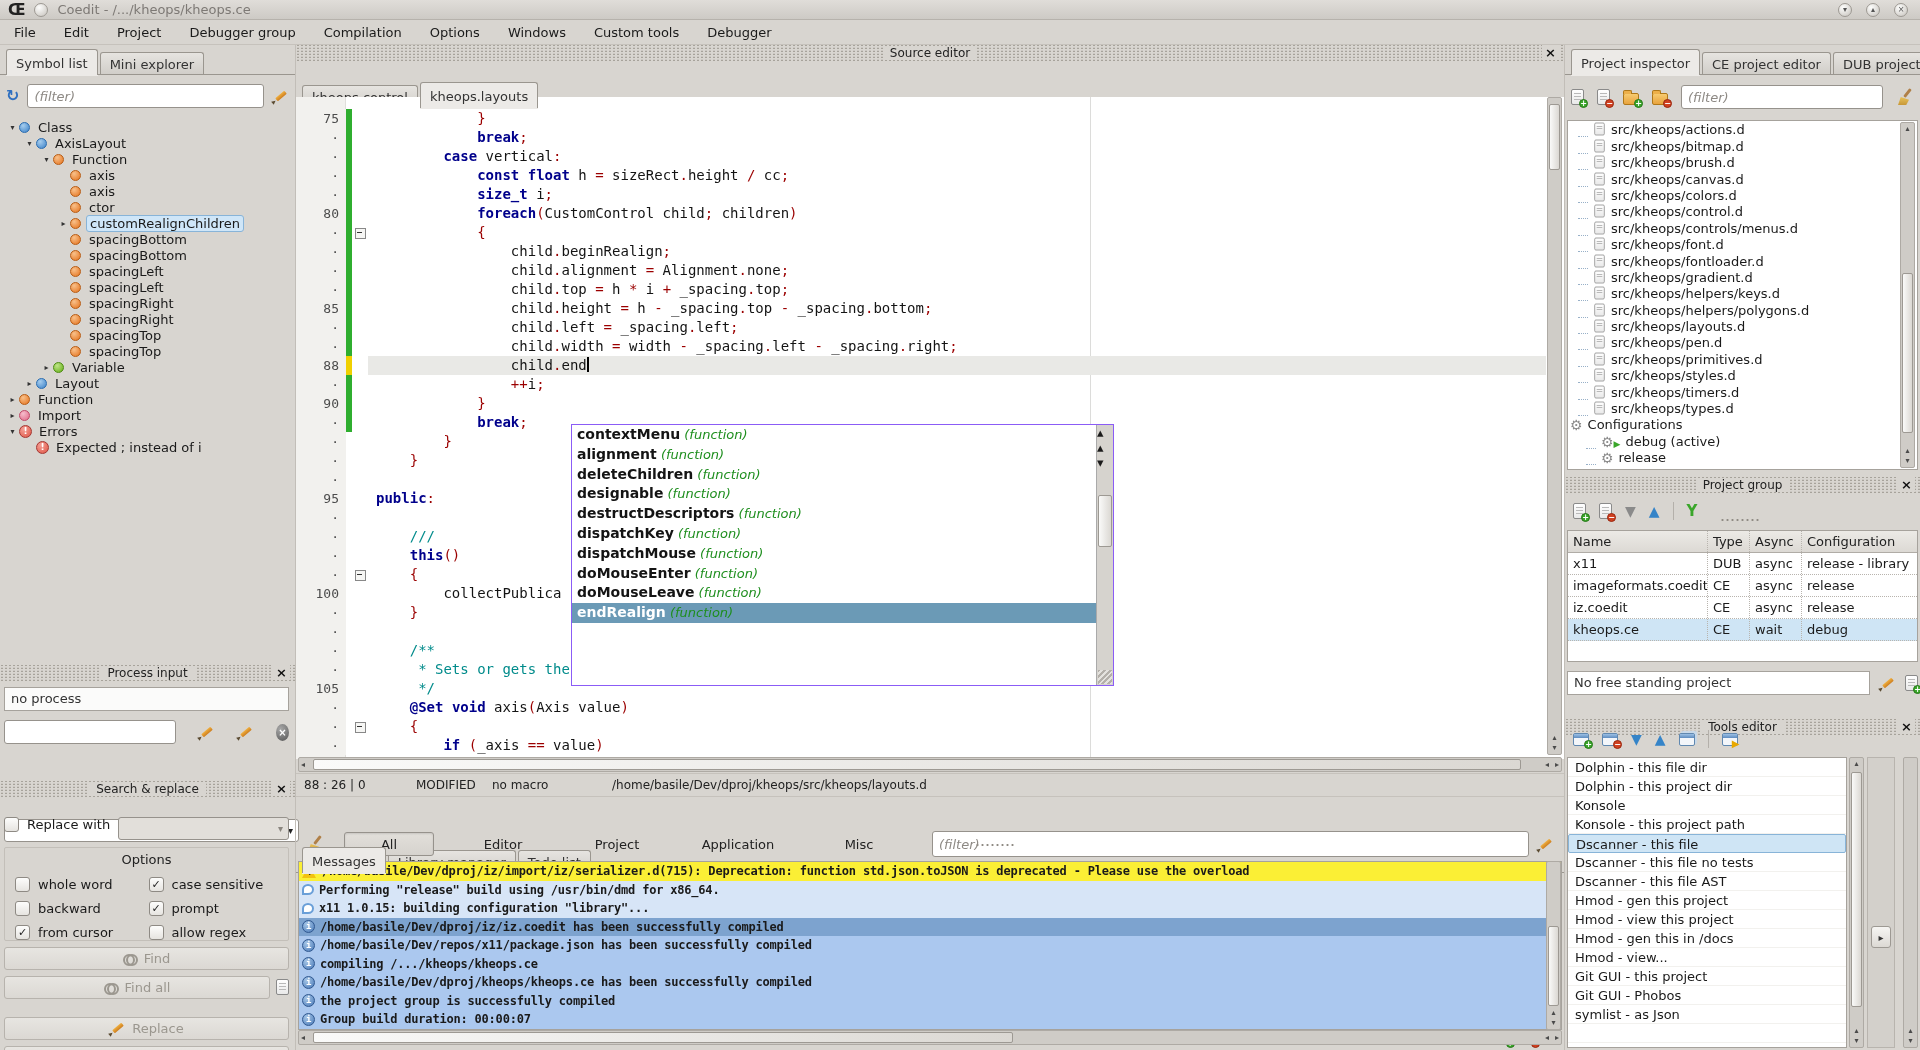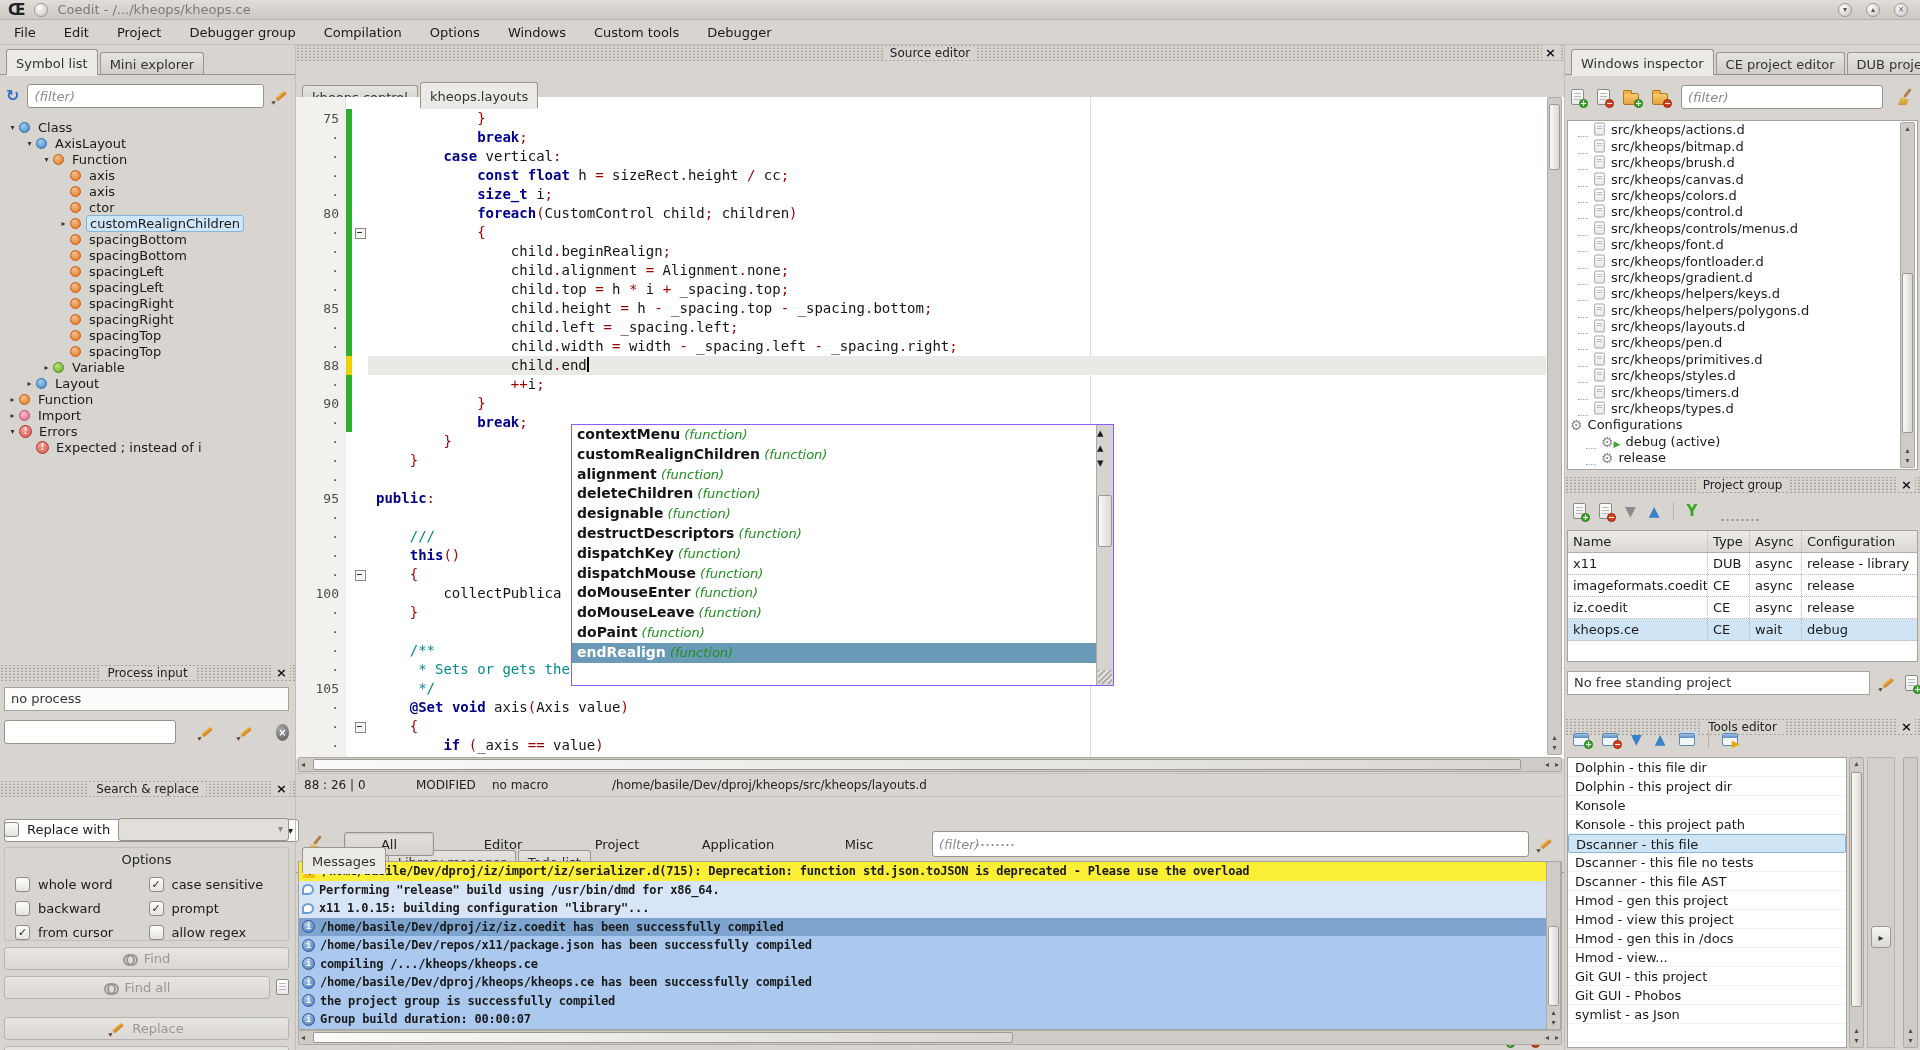--- a/index.html
+++ b/index.html
@@ -334,21 +334,21 @@
         <span style="width:17px;height:17px;border-radius:50%;background:radial-gradient(circle at 35% 30%,#a8a8a8,#555);color:#fff;display:inline-flex;align-items:center;justify-content:center;font-size:10px;font-weight:bold">×</span>
       </div>
 
       <div class="abs panel-header" style="top:690px;left:0;right:0">
         <span>Search &amp; replace</span>
           <span class="x">×</span>
       </div>
       <div class="abs combo" style="top:712px;left:4px;right:6px;height:23px">
           <span class="chev">▾</span>
         </div>
-      <div class="abs" style="top:742px;left:4px;right:6px;height:24px;display:flex;align-items:center;gap:8px">
+      <div class="abs" style="top:742px;left:4px;right:6px;height:24px;display:flex;align-items:flex-start;gap:8px">
         <span class="cb"></span>
         <span>Replace with</span>
         <div class="combo dis" style="flex:1;height:23px">
             <span class="chev">▾</span>
           </div>
       </div>
       <div class="abs opt-box" style="top:772px;left:4px;right:6px;height:94px">
         <div class="opt-title">Options</div>
         <div class="opt-grid" id="optGrid">
             <div class="opt-item">
@@ -634,30 +634,28 @@
             <span class="ln">·</span>
             <span class="mk"></span>
             <span class="fold"></span>
             <span class="code"><span class="tok-t">        </span><span class="tok-k">if</span><span class="tok-t"> </span><span class="tok-p">(</span><span class="tok-t">_axis </span><span class="tok-p">==</span><span class="tok-t"> value</span><span class="tok-p">)</span></span>
           </div>
         </div>
 
       <div class="popup">
         <div class="pu-list" id="puList">
             <div class="pu-row"><span class="pu-name">contextMenu</span><span class="pu-kind"> (function)</span></div>
-            <div class="pu-row"><span class="pu-name">customRealignChildren</span><span class="pu-kind"> (function)</span></div>
             <div class="pu-row"><span class="pu-name">alignment</span><span class="pu-kind"> (function)</span></div>
             <div class="pu-row"><span class="pu-name">deleteChildren</span><span class="pu-kind"> (function)</span></div>
             <div class="pu-row"><span class="pu-name">designable</span><span class="pu-kind"> (function)</span></div>
             <div class="pu-row"><span class="pu-name">destructDescriptors</span><span class="pu-kind"> (function)</span></div>
             <div class="pu-row"><span class="pu-name">dispatchKey</span><span class="pu-kind"> (function)</span></div>
             <div class="pu-row"><span class="pu-name">dispatchMouse</span><span class="pu-kind"> (function)</span></div>
             <div class="pu-row"><span class="pu-name">doMouseEnter</span><span class="pu-kind"> (function)</span></div>
             <div class="pu-row"><span class="pu-name">doMouseLeave</span><span class="pu-kind"> (function)</span></div>
-            <div class="pu-row"><span class="pu-name">doPaint</span><span class="pu-kind"> (function)</span></div>
             <div class="pu-row sel"><span class="pu-name">endRealign</span><span class="pu-kind"> (function)</span></div>
           </div>
         <div class="pu-sb">
           <span class="ar" style="top:1px;left:0;right:0">▴</span>
           <span class="thumb" style="position:absolute;left:1px;right:1px;top:70px;height:52px;background:linear-gradient(90deg,#fafaf9,#dbd8d3);border:1px solid #9d9993;border-radius:2px"></span>
           <span class="ar" style="bottom:42px;left:0;right:0">▴</span>
           <span class="ar" style="bottom:31px;left:0;right:0">▾</span>
           <span class="grip" style="position:absolute;bottom:1px;left:1px;right:1px;height:14px"></span>
         </div>
       </div>
@@ -745,21 +743,21 @@
     <div class="abs sb h m-hsb">
       <span class="ar" style="left:2px;top:2px">◂</span>
       <span class="thumb" style="left:14px;width:700px"></span>
       <span class="ar" style="right:12px;top:2px">◂</span>
       <span class="ar" style="right:2px;top:2px">▸</span>
     </div>
   </div>
 
   <div id="right" class="col">
     <div class="tabbar" id="inspTabs">
-        <div class="tab active">Windows inspector</div>
+        <div class="tab active">Project inspector</div>
         <div class="tab">CE project editor</div>
         <div class="tab">DUB project editor</div>
       </div>
     <div class="body">
       <div class="abs r-toolbar">
         <span class="doc-ic">
             <span class="badge g">+</span>
           </span>
         <span class="doc-ic">
             <span class="badge r">−</span>

